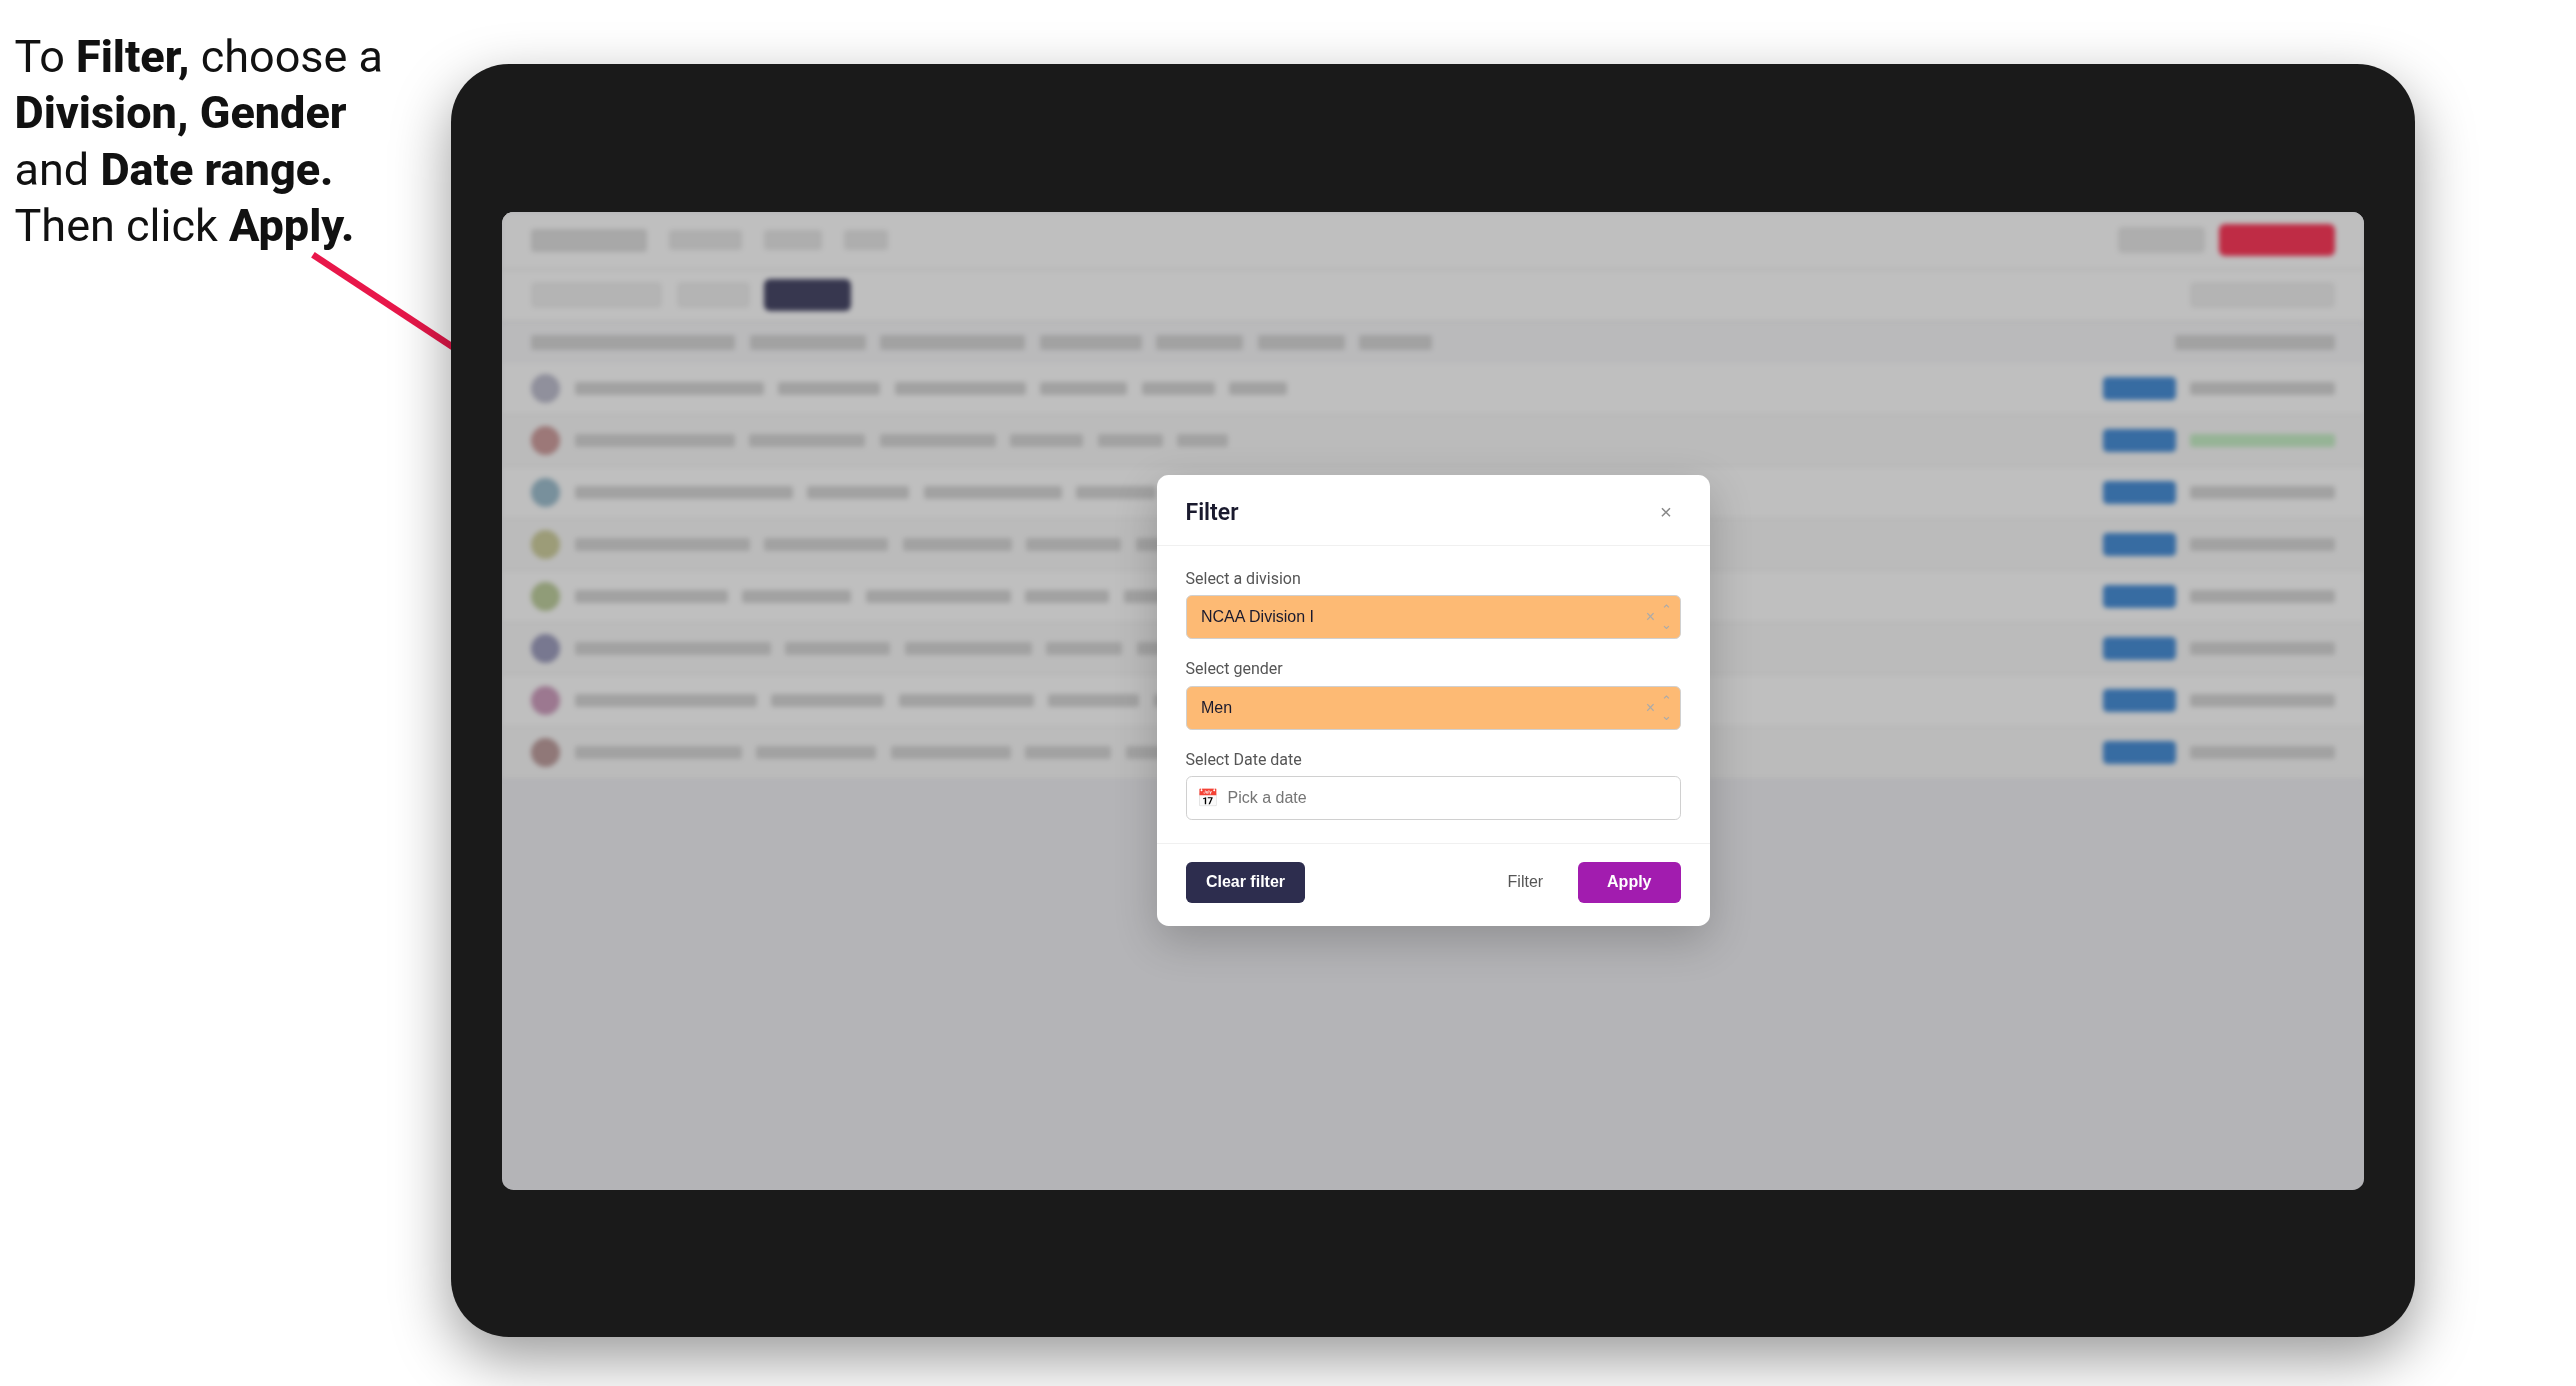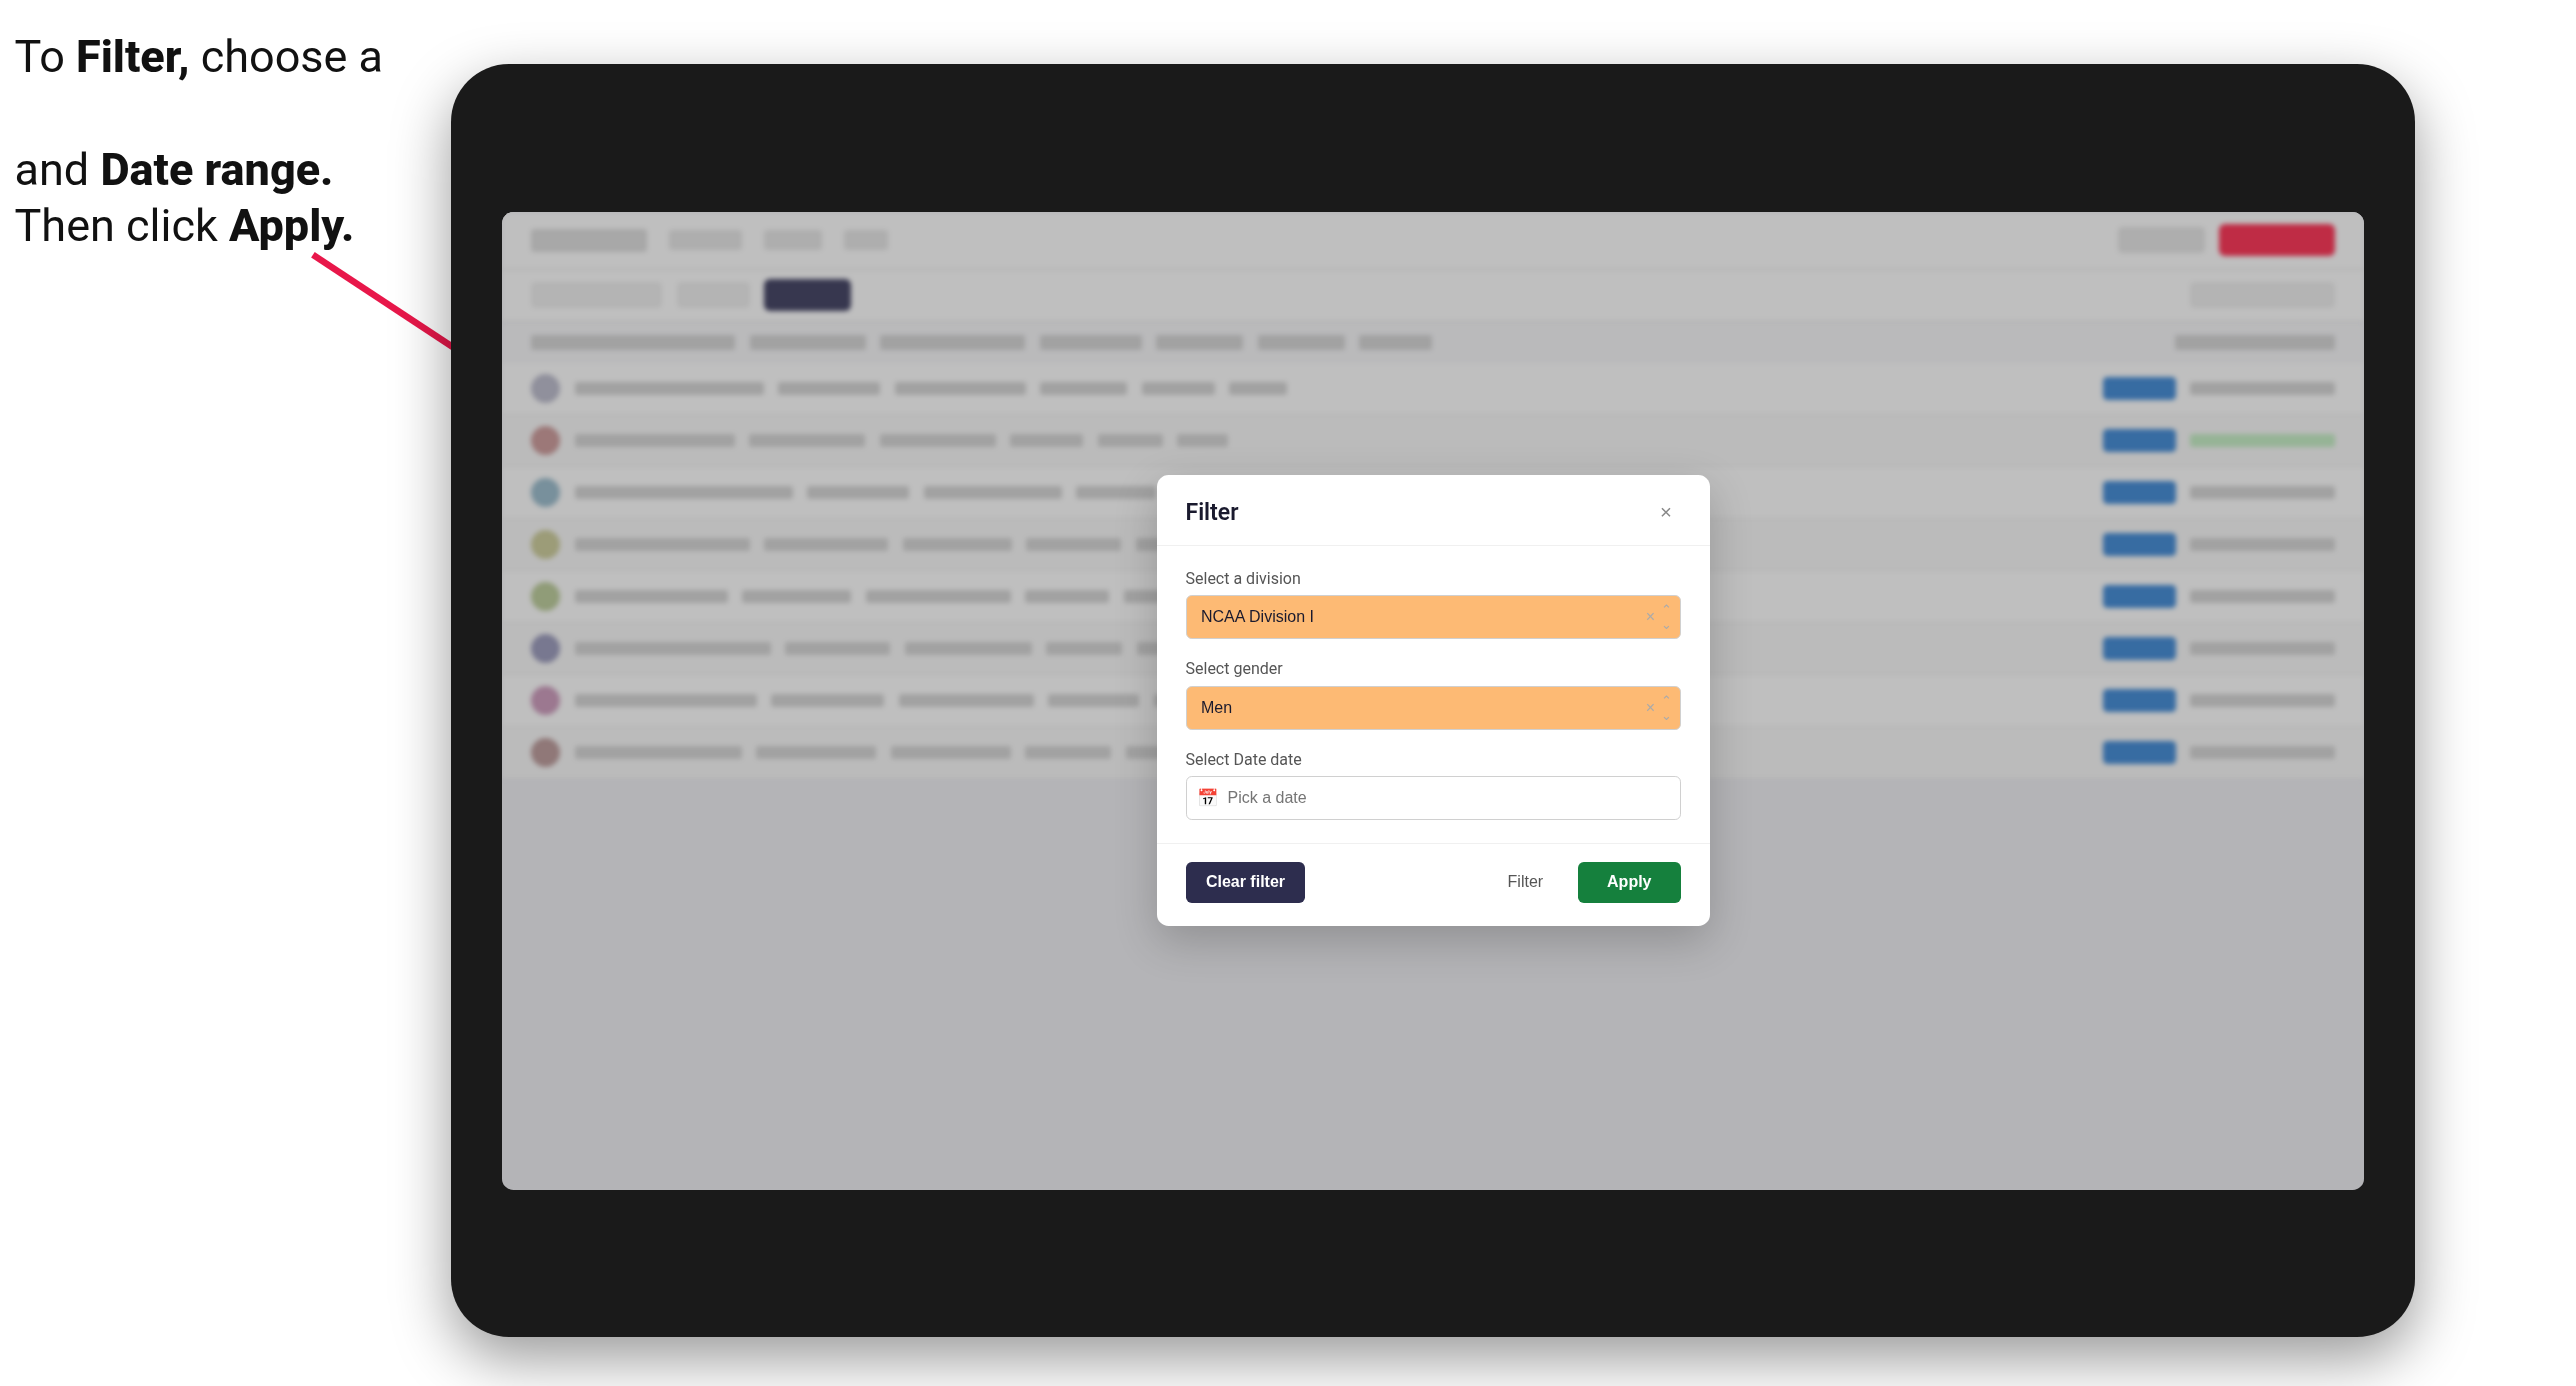--- a/index.html
+++ b/index.html
@@ -367,41 +367,41 @@
       color: #555;
       border: none;
       border-radius: 5.8px;
       font-size: 16px;
       cursor: pointer;
     }
 
     .btn-apply {
       height: 41px;
       padding: 0 29px;
-      background: #15803d;
+      background: #a21caf;
       color: #ffffff;
       border: none;
       border-radius: 5.8px;
       font-size: 16px;
       font-weight: 600;
       cursor: pointer;
     }
 
     
     .blurred-layer {
       filter: blur(2.9px);
     }
 
   </style>
 </head>
 <body>
 
 <div class="instruction-text">
   <span>To <span class="bold">Filter,</span> choose a</span><br>
-  <br>
+  <span class="bold">Division, Gender</span><br>
   <span>and <span class="bold">Date range.</span></span><br>
   <span>Then click <span class="bold">Apply.</span></span>
 </div>
 
 <svg class="arrow-svg" viewBox="0 0 560 380">
   <defs>
     <marker id="arrowhead" markerWidth="10" markerHeight="7" refX="9" refY="3.5" orient="auto">
       <polygon points="0 0, 10 3.5, 0 7" fill="#e8174a"></polygon>
     </marker>
   </defs>

